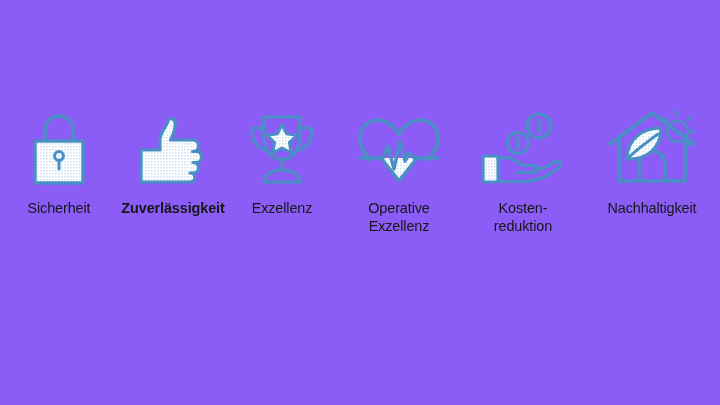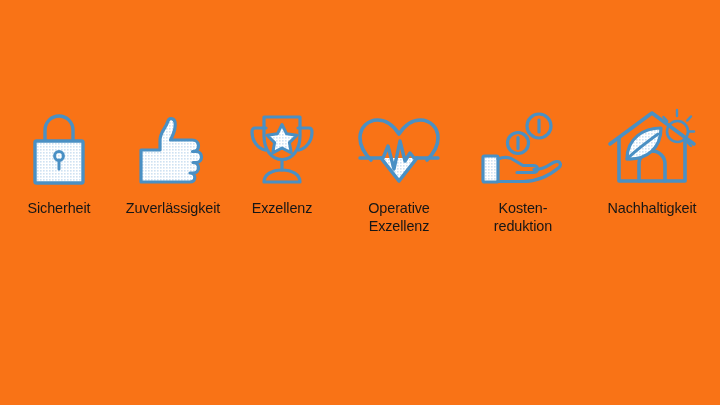--- a/index.html
+++ b/index.html
@@ -10,21 +10,21 @@
     width: 720px;
     height: 405px;
     background: #ffffff;
     font-family: "Liberation Sans", sans-serif;
     overflow: hidden;
   }
   .board {
     position: relative;
     width: 720px;
     height: 405px;
-    background: #f97316;
+    background: #8b5cf6;
   }
   .row {
     position: absolute;
     left: 0;
     top: 108px;
     width: 720px;
     height: 150px;
     display: flex;
     flex-direction: row;
     align-items: flex-start;
@@ -52,21 +52,21 @@
     color: #161616;
     font-size: 14.4px;
     line-height: 17.5px;
     letter-spacing: -0.1px;
     white-space: pre-line;
     font-family: "Liberation Sans", sans-serif;
   }
 
   
   .col-0 { width: 118px; }
-  .col-1 { width: 110px; }
+  .col-1 { width: 110px; font-weight: bold; }
   .col-2 { width: 108px; }
   .col-3 { width: 126px; }
   .col-4 { width: 122px; }
   .col-5 { width: 136px; }
 </style>
 </head>
 <body>
 
 <div class="board">
 

